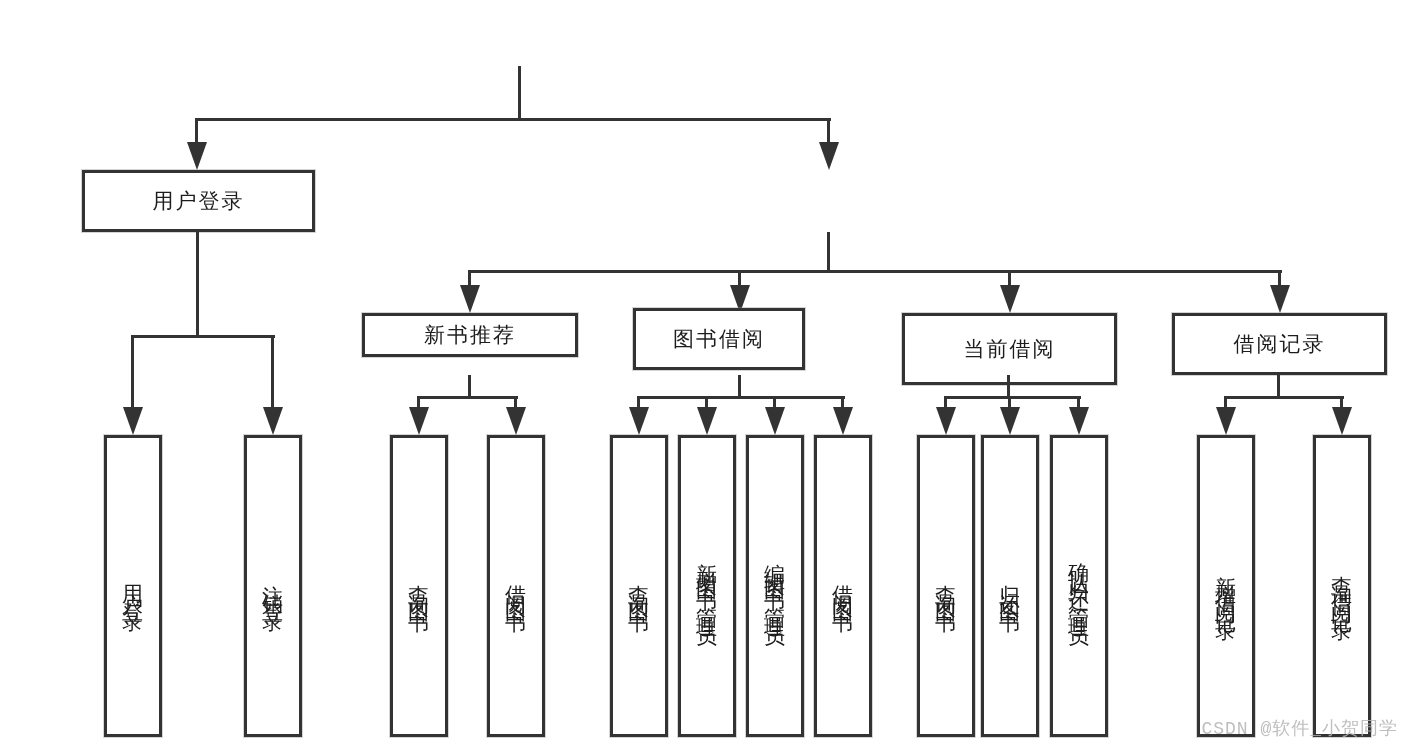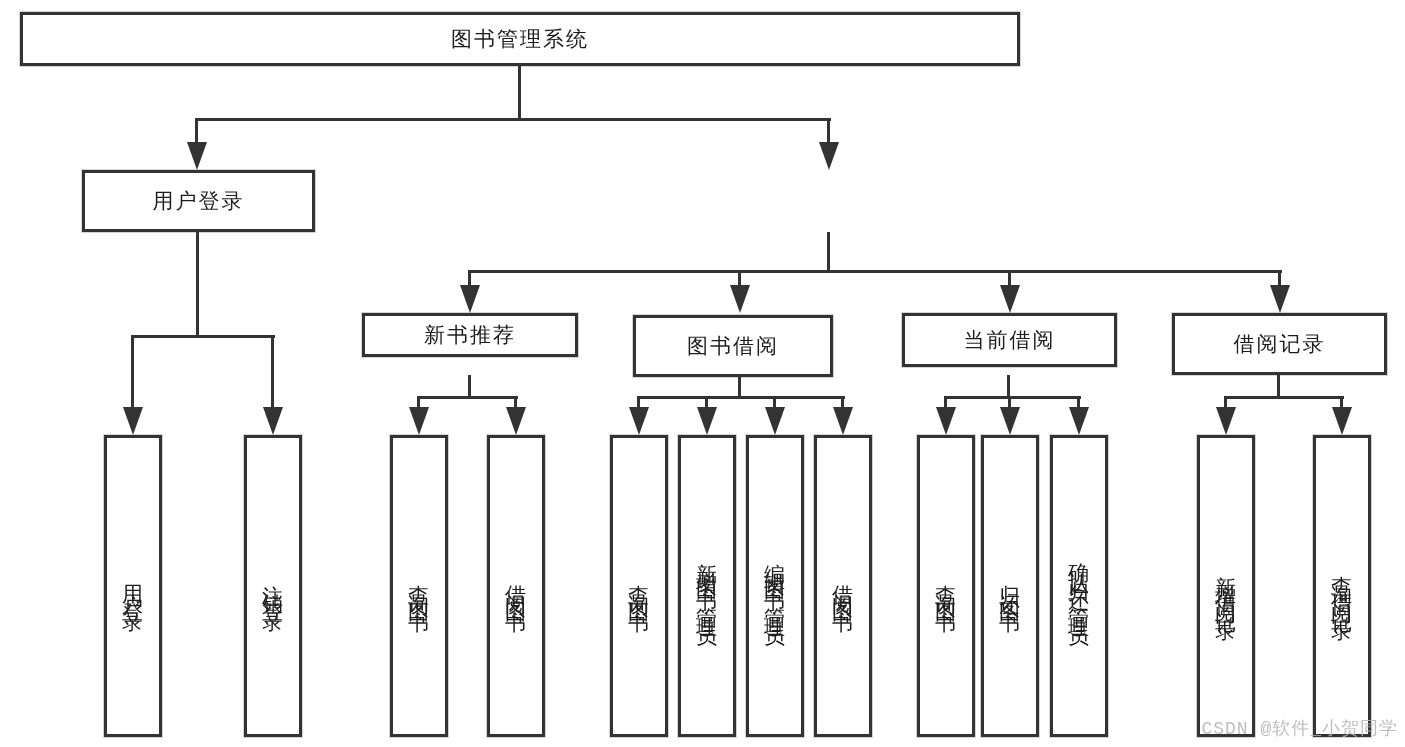--- a/index.html
+++ b/index.html
@@ -36,23 +36,20 @@
   .watermark{
     position:absolute;right:7px;top:716px;z-index:10;
     font-size:18px;color:var(--watermark);opacity:0.85;letter-spacing:1px;font-family:Liberation Mono, monospace;
   }
 </style>
 </head>
 <body>
 
 <div id="diagram">
 
-  <div class="box" style="left:20px;top:12px;width:1000px;height:54px">
-    <span>图书管理系统</span>
-  </div>
 
   <div class="vl" style="left:518px;top:66px;height:54px"></div>
   <div class="hl" style="left:196px;top:118px;width:635px"></div>
   <div class="vl" style="left:195px;top:118px;height:28px"></div>
   <div class="arr" style="left:187px;top:142px"></div>
   <div class="vl" style="left:827px;top:118px;height:28px"></div>
   <div class="arr" style="left:819px;top:142px"></div>
 
   <div class="box" style="left:82px;top:170px;width:233px;height:62px">
     <span>用户登录</span>
@@ -72,24 +69,24 @@
   <div class="vl" style="left:738px;top:270px;height:20px"></div>
   <div class="arr" style="left:730px;top:285px"></div>
   <div class="vl" style="left:1008px;top:270px;height:20px"></div>
   <div class="arr" style="left:1000px;top:285px"></div>
   <div class="vl" style="left:1278px;top:270px;height:20px"></div>
   <div class="arr" style="left:1270px;top:285px"></div>
 
   <div class="box" style="left:362px;top:313px;width:216px;height:44px">
     <span>新书推荐</span>
   </div>
-  <div class="box" style="left:633px;top:315px;width:200px;height:62px">
+  <div class="box" style="left:633px;top:308px;width:172px;height:62px">
     <span>图书借阅</span>
   </div>
-  <div class="box" style="left:902px;top:313px;width:215px;height:54px">
+  <div class="box" style="left:902px;top:313px;width:215px;height:72px">
     <span>当前借阅</span>
   </div>
   <div class="box" style="left:1172px;top:313px;width:215px;height:62px">
     <span>借阅记录</span>
   </div>
 
   <div class="vl" style="left:468px;top:375px;height:23px"></div>
   <div class="hl" style="left:417px;top:396px;width:101px"></div>
   <div class="vl" style="left:417px;top:396px;height:13px"></div>
   <div class="arr" style="left:409px;top:407px"></div>

